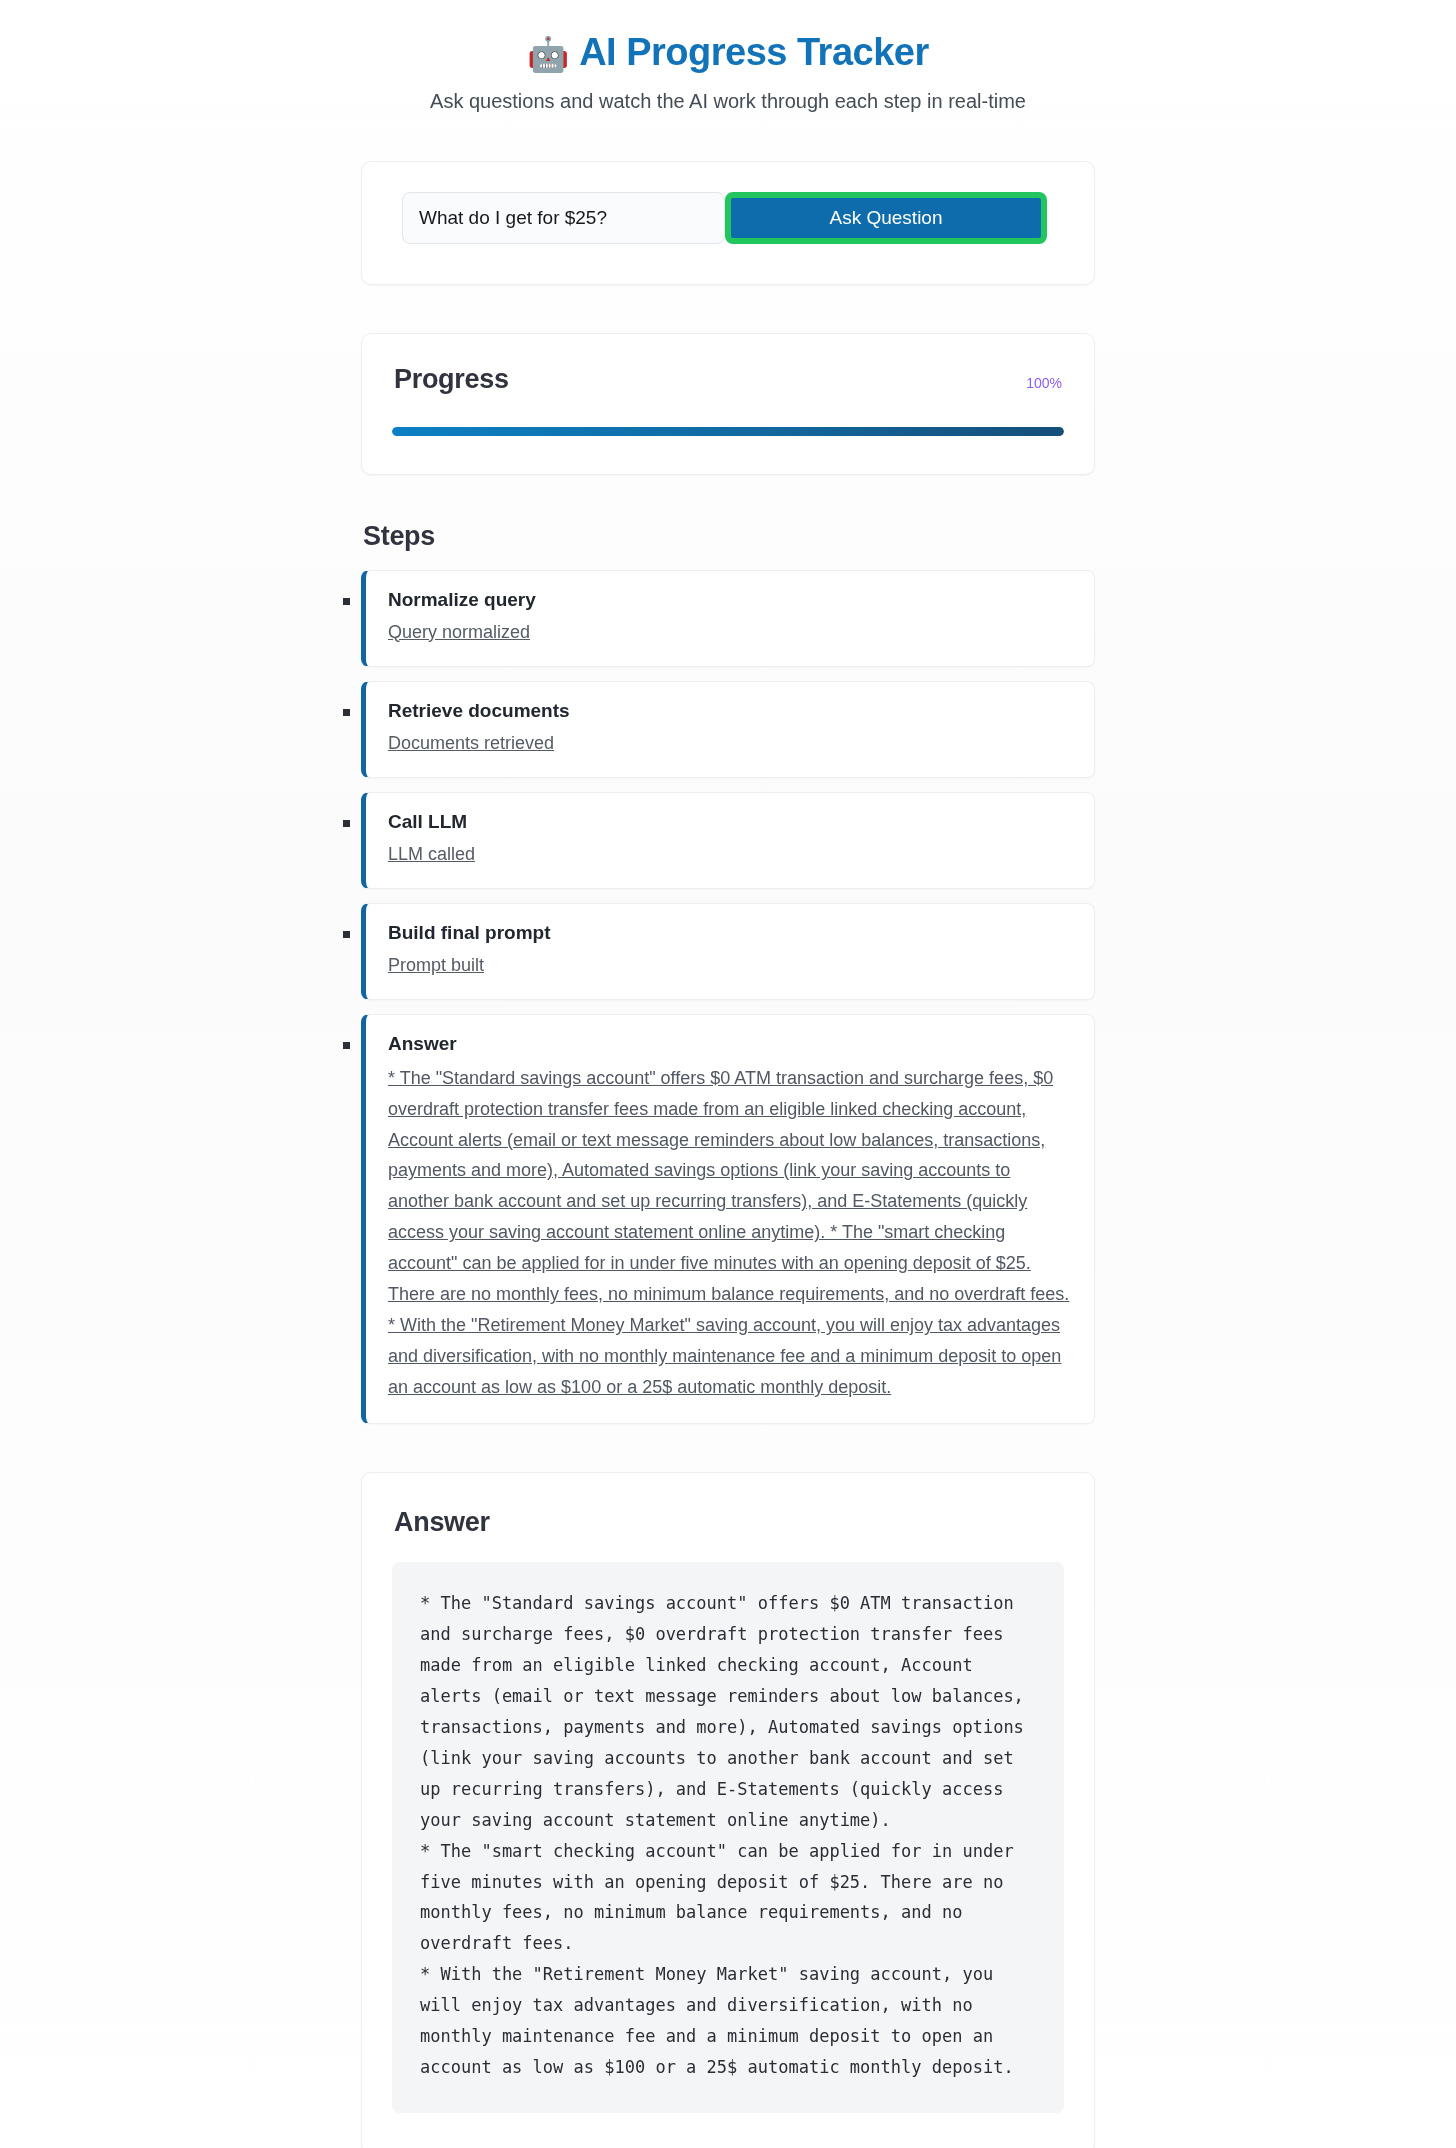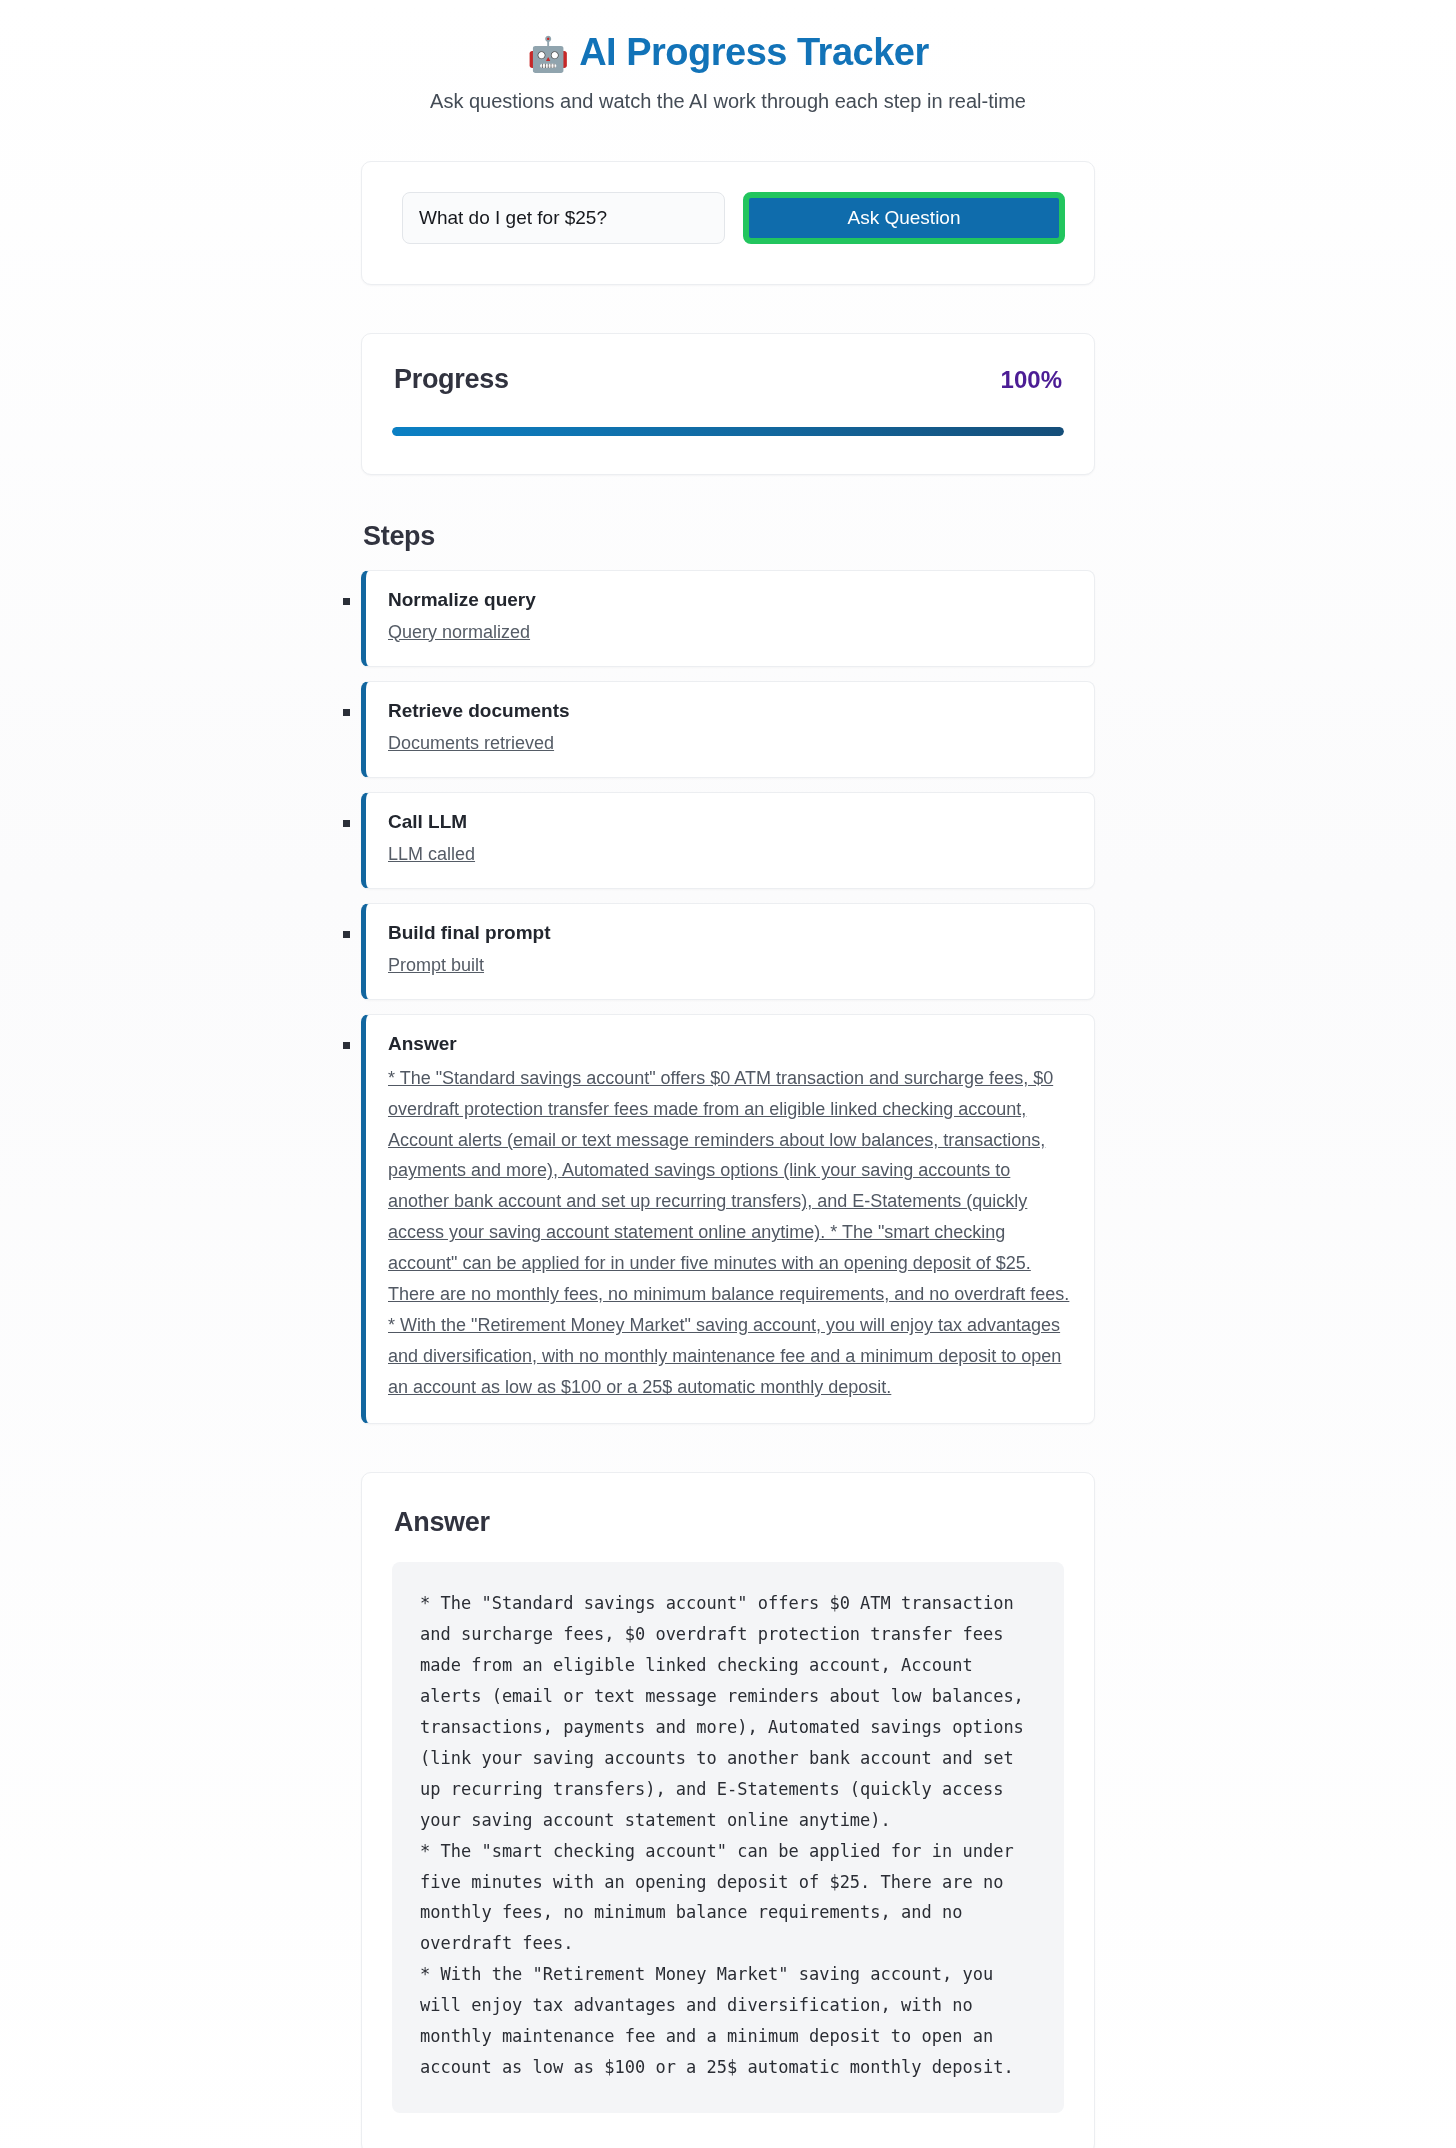--- a/index.html
+++ b/index.html
@@ -64,21 +64,20 @@
   }
 
   
   .query-card {
     margin-top: 48px;
     padding: 30px 40px 40px 40px;
   }
   .query-row {
     display: flex;
     align-items: flex-end;
-    gap: 18px;
   }
   .query-input {
     flex: 0 0 323px;
     width: 323px;
     height: 52px;
     border: 1px solid #e3e6ea;
     border-radius: 8px;
     background: #fafbfc;
     padding: 0 16px;
     font-family: "Liberation Sans", sans-serif;
@@ -112,23 +111,22 @@
     justify-content: space-between;
     padding: 0 2px;
   }
   .progress-title {
     font-size: 27px;
     font-weight: 700;
     color: #31333f;
     letter-spacing: -0.3px;
   }
   .progress-pct {
-    font-size: 24px;
-    color: #4c1d95;
-    font-weight: bold;
+    font-size: 14px;
+    color: #8b5cf6;
   }
   .progress-track {
     margin-top: 32px;
     height: 9px;
     width: 100%;
     background: #e9ebef;
     border-radius: 6px;
     overflow: hidden;
   }
   .progress-fill {

